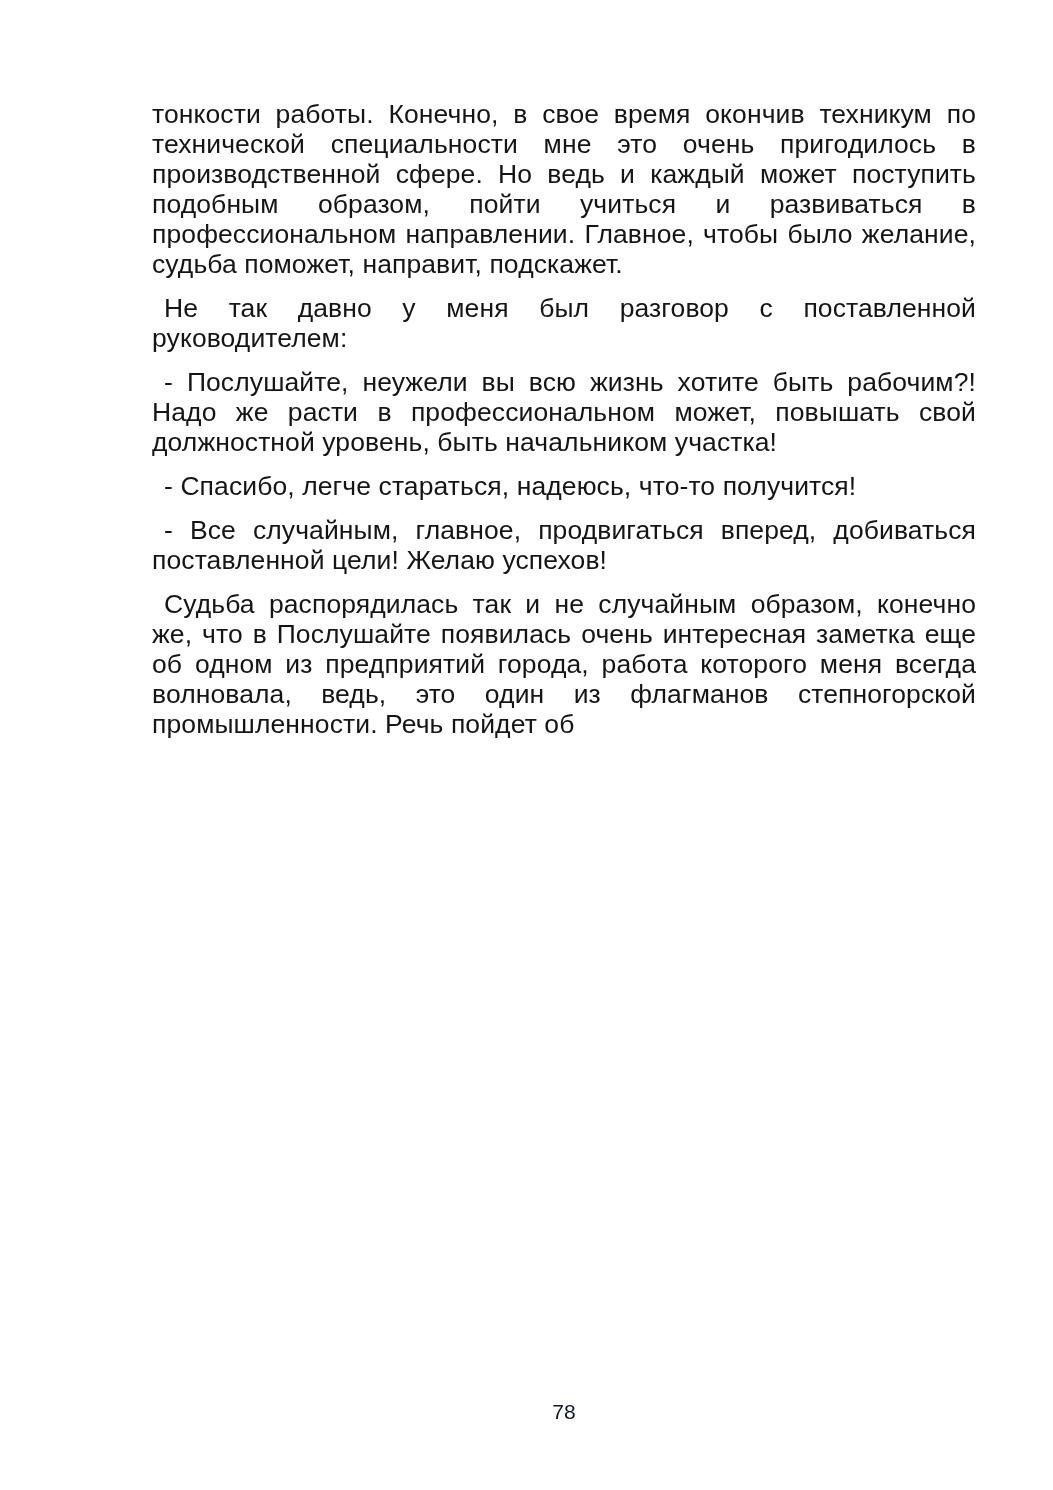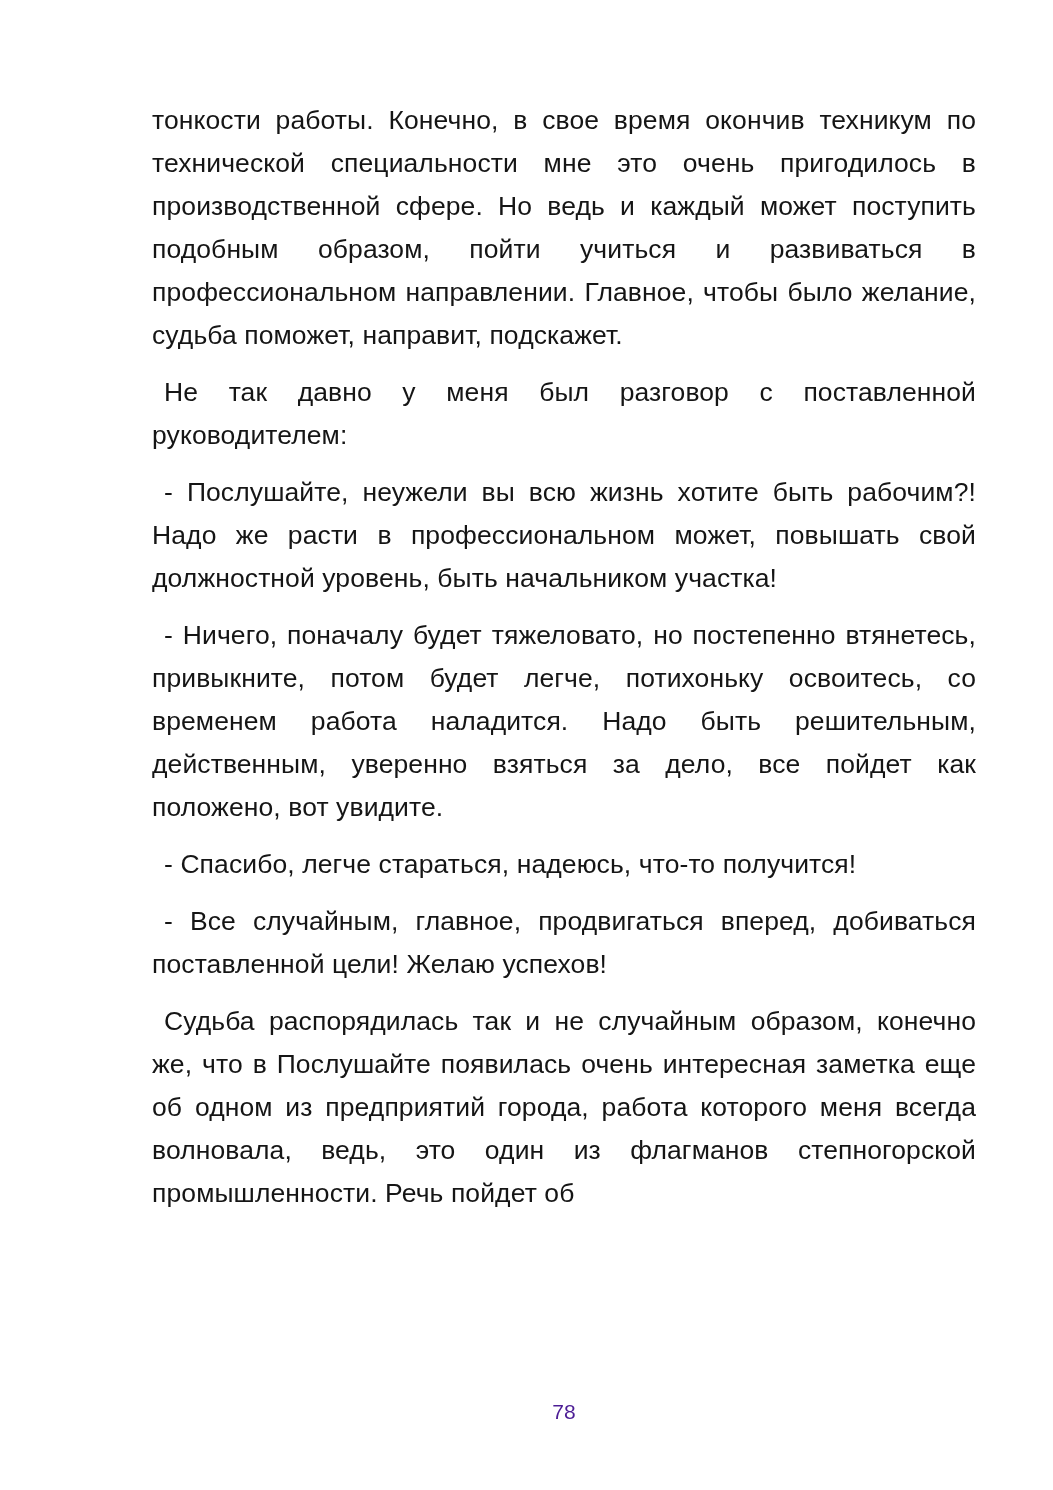--- a/index.html
+++ b/index.html
@@ -18,50 +18,49 @@
   }
   .content {
     position: absolute;
     left: 152px;
     top: 99px;
     width: 824px;
   }
   .content p.para {
     margin: 0 0 14px 0;
     font-size: 26.5px;
-    line-height: 43px;
+    line-height: 30px;
     text-align: justify;
     text-align-last: left;
     letter-spacing: 0.1px;
   }
   .content p.para.indent {
     text-indent: 12px;
   }
   .page-footer {
     position: absolute;
     left: 152px;
     top: 1398px;
     width: 824px;
     text-align: center;
   }
   .page-number {
     font-size: 21px;
     line-height: 28px;
-    color: #4c1d95;
+    color: #0f172a;
   }
 </style>
 </head>
 <body>
 
 <div class="page">
   <main class="content">
       <p class="para">тонкости работы. Конечно, в свое время окончив техникум по технической специальности мне это очень пригодилось в производственной сфере. Но ведь и каждый может поступить подобным образом, пойти учиться и развиваться в профессиональном направлении. Главное, чтобы было желание, судьба поможет, направит, подскажет.</p>
       <p class="para indent">Не так давно у меня был разговор с поставленной руководителем:</p>
       <p class="para indent">- Послушайте, неужели вы всю жизнь хотите быть рабочим?! Надо же расти в профессиональном может, повышать свой должностной уровень, быть начальником участка!</p>
-      <p class="para indent">- Ничего, поначалу будет тяжеловато, но постепенно втянетесь, привыкните, потом будет легче, потихоньку освоитесь, со временем работа наладится. Надо быть решительным, действенным, уверенно взяться за дело, все пойдет как положено, вот увидите.</p>
       <p class="para indent">- Спасибо, легче стараться, надеюсь, что-то получится!</p>
       <p class="para indent">- Все случайным, главное, продвигаться вперед, добиваться поставленной цели! Желаю успехов!</p>
       <p class="para indent">Судьба распорядилась так и не случайным образом, конечно же, что в Послушайте появилась очень интересная заметка еще об одном из предприятий города, работа которого меня всегда волновала, ведь, это один из флагманов степногорской промышленности. Речь пойдет об</p>
     </main>
   <footer class="page-footer">
     <span class="page-number">78</span>
   </footer>
 </div>
 
 </body></html>

